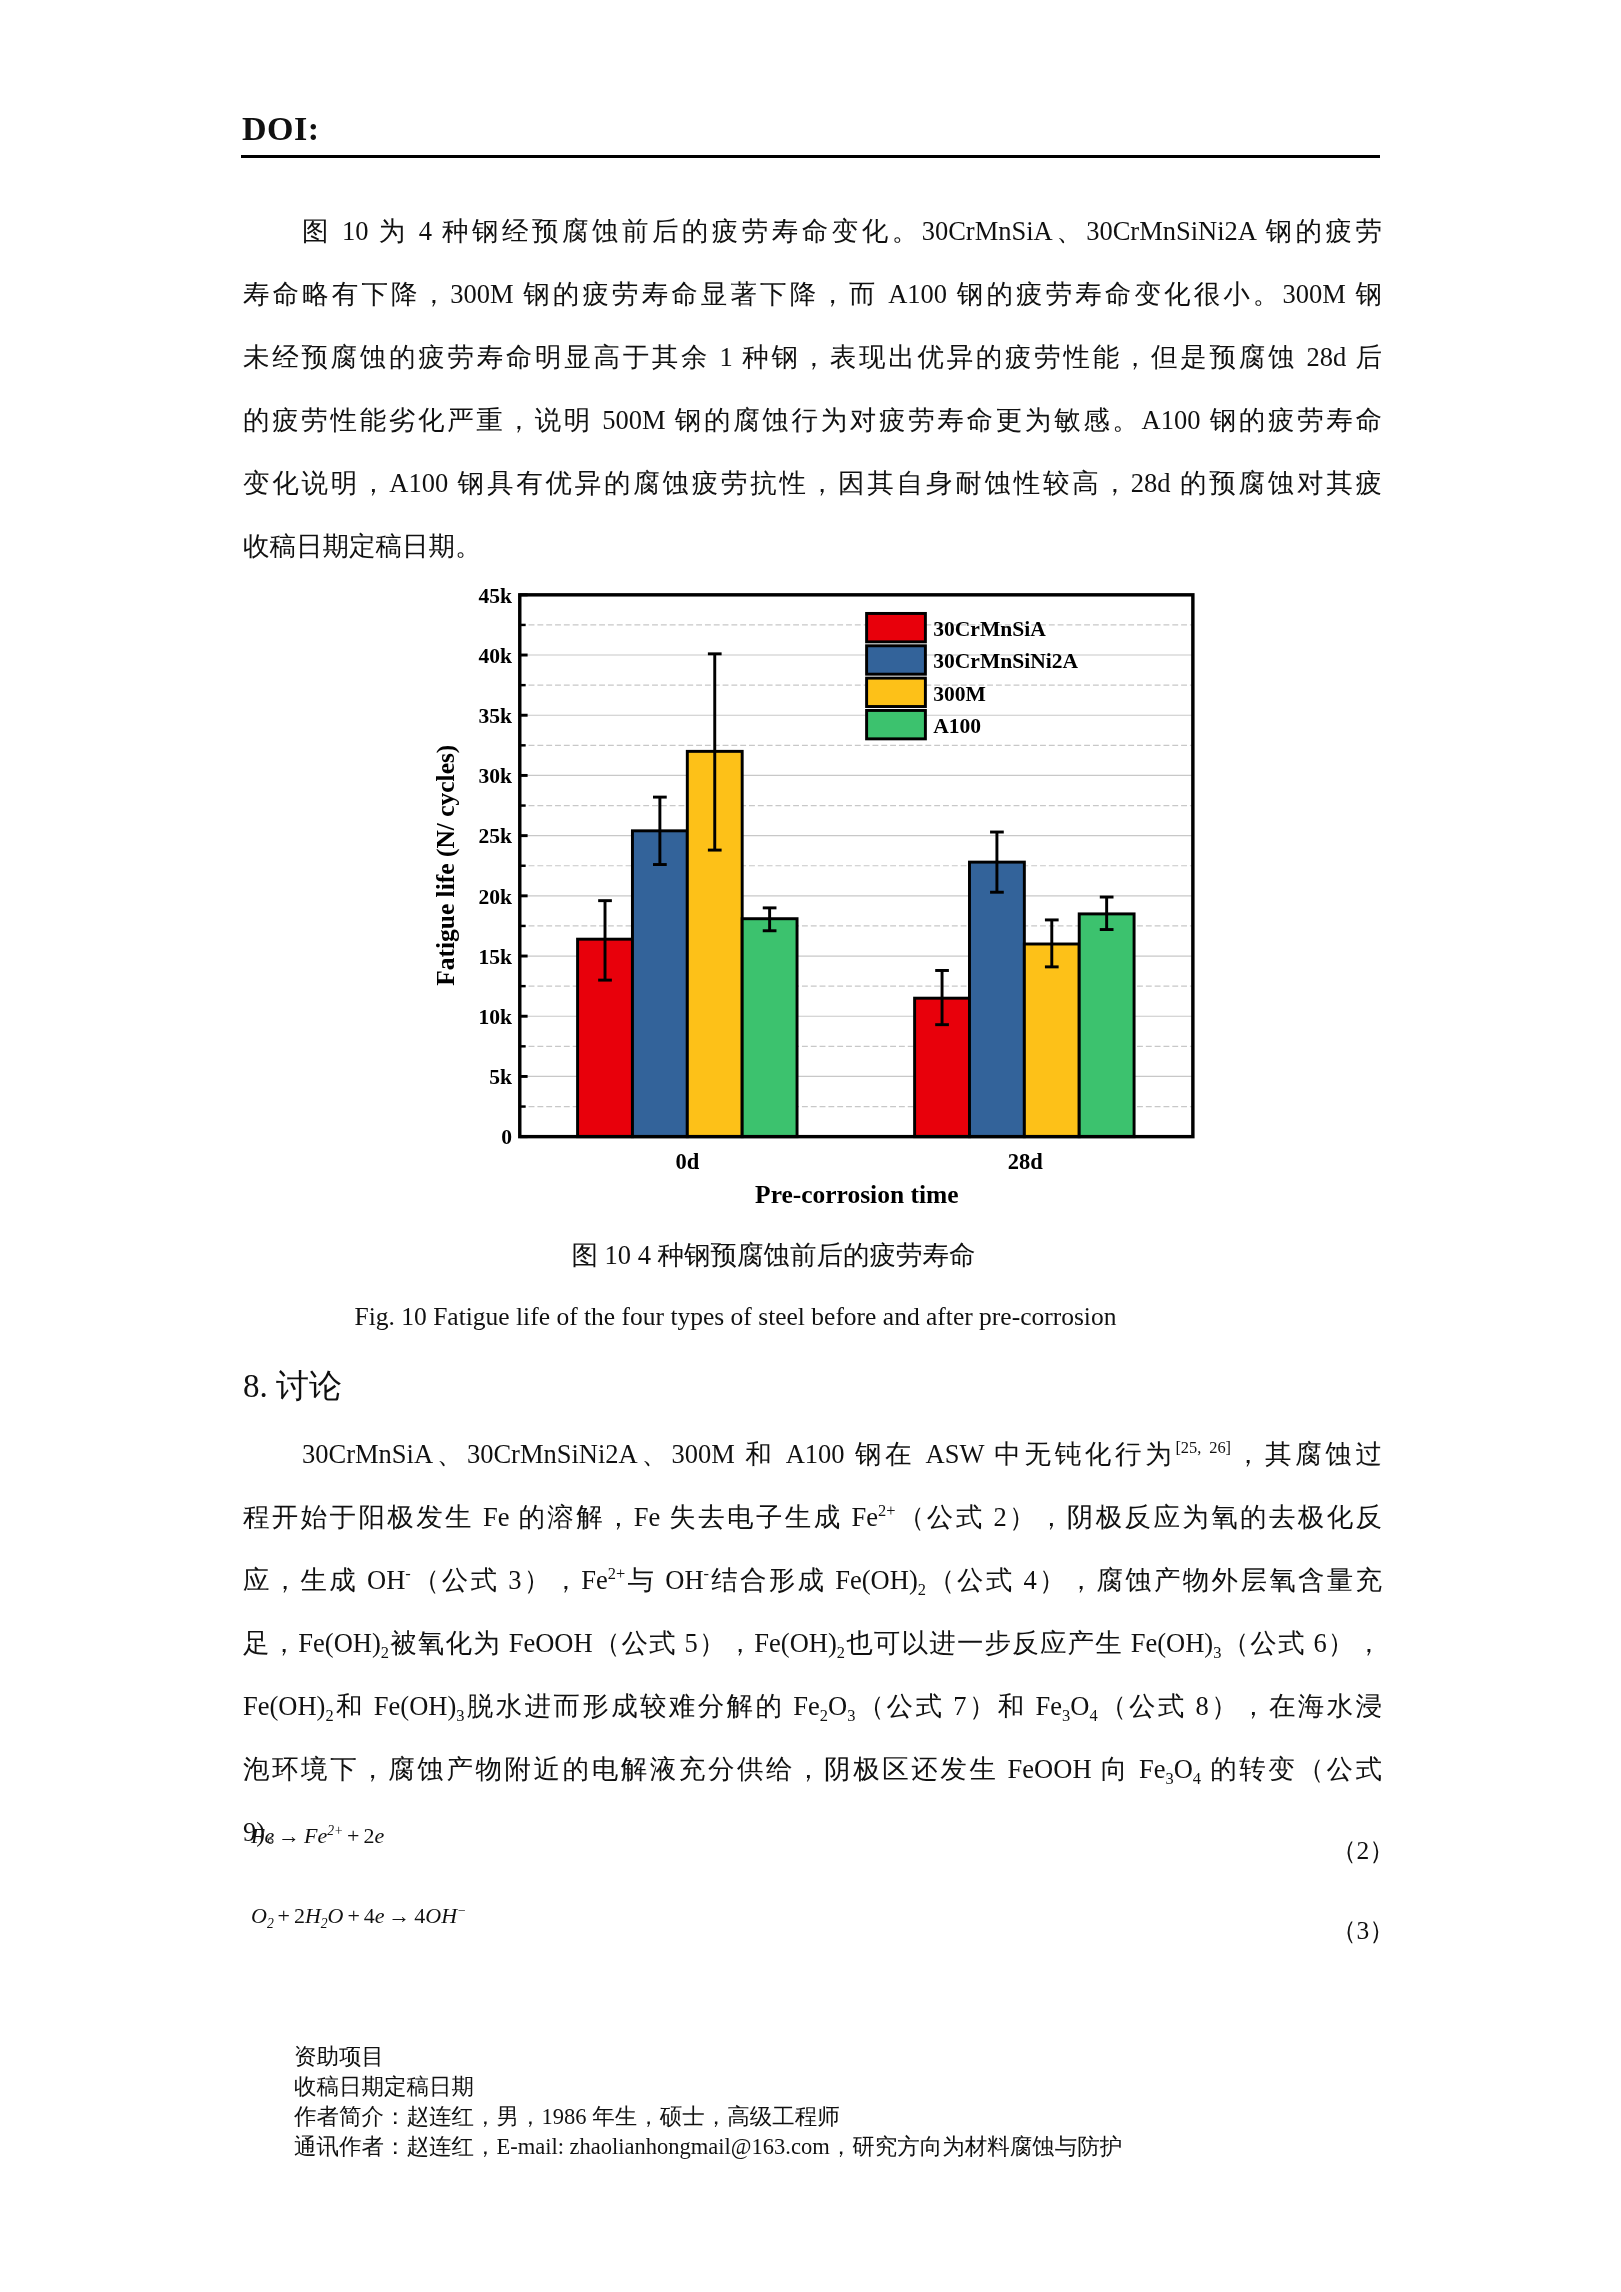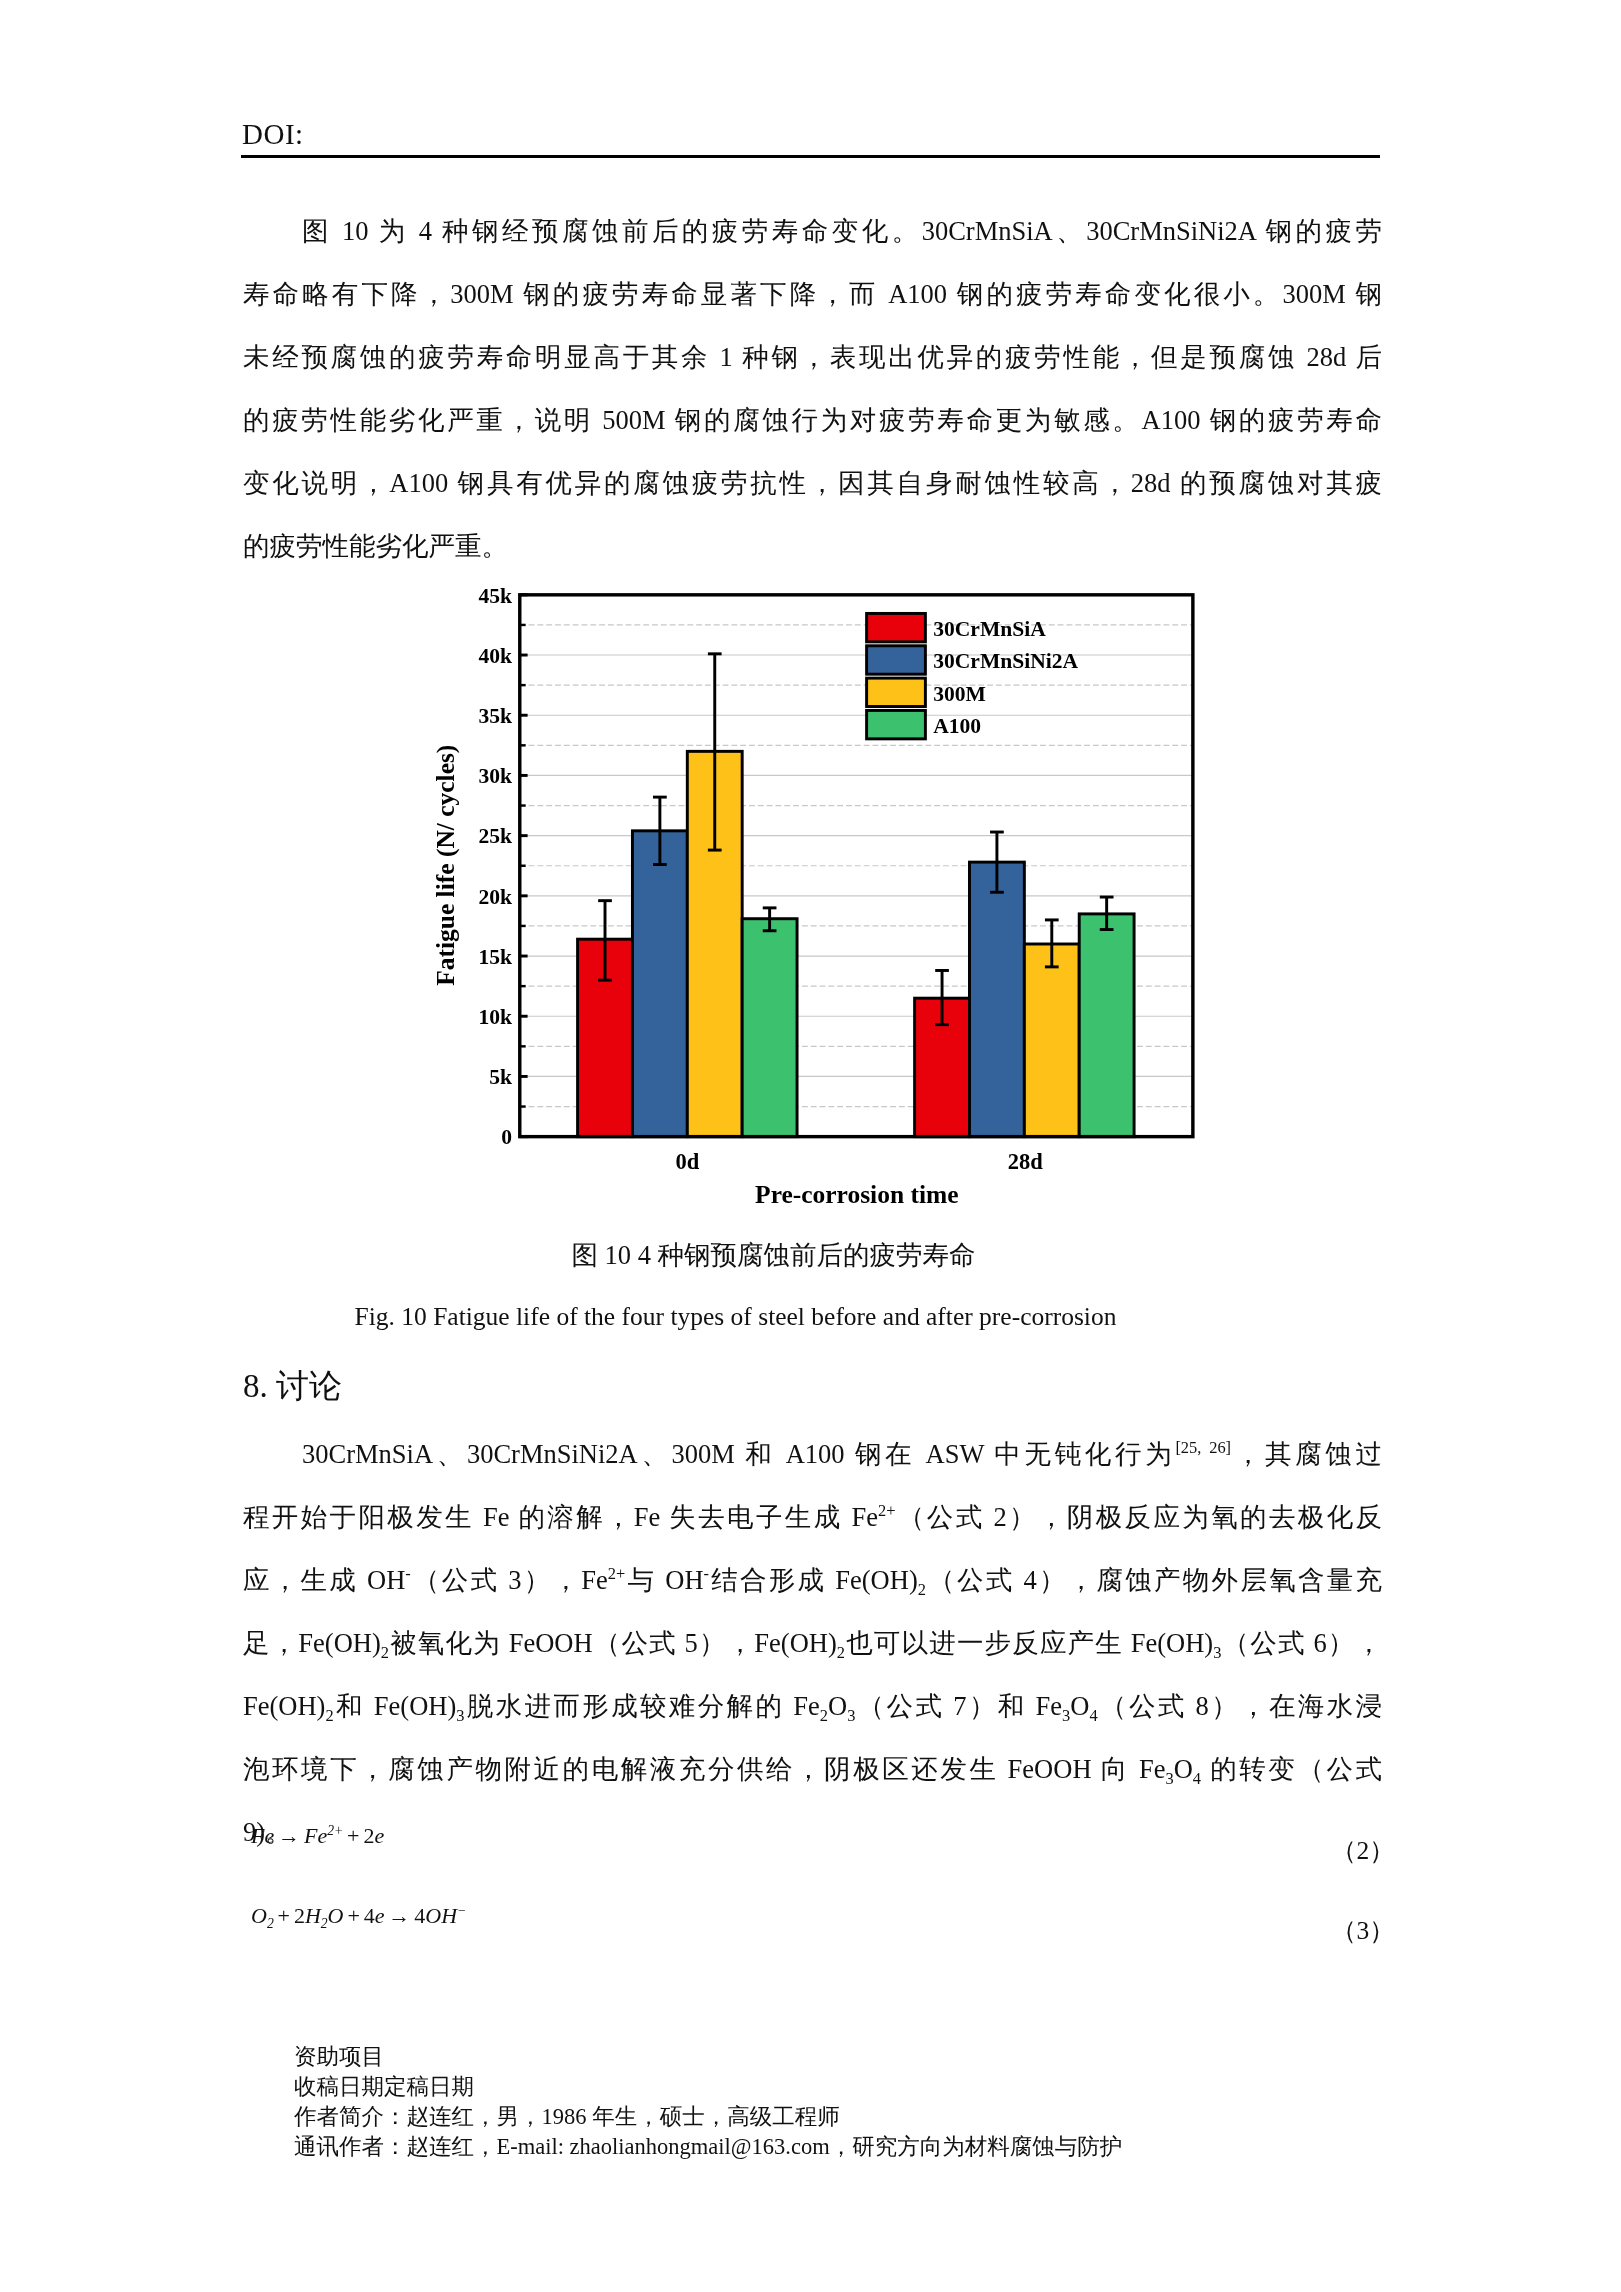--- a/index.html
+++ b/index.html
@@ -1,19 +1,19 @@
 <!DOCTYPE html>
 <html><head>
 <meta charset="utf-8">
 <style>
   html, body { margin:0; padding:0; background:#ffffff; }
   body { width:1621px; height:2293px; position:relative; overflow:hidden;
          font-family:"Liberation Serif","DejaVu Serif",serif; color:#111; }
   .abs { position:absolute; }
-  .doi { left:242px; top:118px; font-size:29px; font-weight:normal; letter-spacing:0.5px; }
+  .doi { left:242px; top:110px; font-size:34px; font-weight:bold; letter-spacing:0.5px; }
   .rule { left:241px; top:155px; width:1139px; height:2.9px; background:#000; }
   .para { left:243px; width:1139px; font-size:26.5px; line-height:63px; text-align:justify; }
   .para .line { display:block; white-space:nowrap; height:63px; text-align-last:justify; }
   .para .line.last { text-align-last:left; }
   .indent { padding-left:59px; }
   sup, sub { font-size:0.62em; line-height:0; }
   .chart { left:412px; top:578px; width:823px; height:647px; }
   .cap-cn { left:0; width:1513px; top:1237px; text-align:center; font-size:26.5px;padding-left:17px; }
   .cap-en { left:0; width:1471px; top:1302px; text-align:center; font-size:25.5px; }
   .h3 { left:243px; top:1364px; font-size:33px; }
@@ -28,21 +28,21 @@
 
 <div class="abs doi">DOI:</div>
 <div class="abs rule"></div>
 
 <div class="abs para" style="top:200px;">
   <span class="line indent">图 10 为 4 种钢经预腐蚀前后的疲劳寿命变化。30CrMnSiA、30CrMnSiNi2A 钢的疲劳</span>
   <span class="line">寿命略有下降，300M 钢的疲劳寿命显著下降，而 A100 钢的疲劳寿命变化很小。300M 钢</span>
   <span class="line">未经预腐蚀的疲劳寿命明显高于其余 1 种钢，表现出优异的疲劳性能，但是预腐蚀 28d 后</span>
   <span class="line">的疲劳性能劣化严重，说明 500M 钢的腐蚀行为对疲劳寿命更为敏感。A100 钢的疲劳寿命</span>
   <span class="line">变化说明，A100 钢具有优异的腐蚀疲劳抗性，因其自身耐蚀性较高，28d 的预腐蚀对其疲</span>
-  <span class="line last">的疲劳性能劣化严重。</span>
+  <span class="line last">收稿日期定稿日期。</span>
 </div>
 
 <svg class="abs chart" id="chart" viewBox="420 590 840 660" width="823" height="647" xmlns="http://www.w3.org/2000/svg">
     <rect x="530" y="607" width="687" height="553" fill="#fff"></rect>
     <line x1="530" x2="1217" y1="1129.2777777777778" y2="1129.2777777777778" stroke="#c8c8c8" stroke-width="1.2" stroke-dasharray="6 3"></line>
     <line x1="530" x2="1217" y1="1098.5555555555557" y2="1098.5555555555557" stroke="#c8c8c8" stroke-width="1.2" stroke-dasharray=""></line>
     <line x1="530" x2="1217" y1="1067.8333333333333" y2="1067.8333333333333" stroke="#c8c8c8" stroke-width="1.2" stroke-dasharray="6 3"></line>
     <line x1="530" x2="1217" y1="1037.111111111111" y2="1037.111111111111" stroke="#c8c8c8" stroke-width="1.2" stroke-dasharray=""></line>
     <line x1="530" x2="1217" y1="1006.3888888888889" y2="1006.3888888888889" stroke="#c8c8c8" stroke-width="1.2" stroke-dasharray="6 3"></line>
     <line x1="530" x2="1217" y1="975.6666666666667" y2="975.6666666666667" stroke="#c8c8c8" stroke-width="1.2" stroke-dasharray=""></line>

